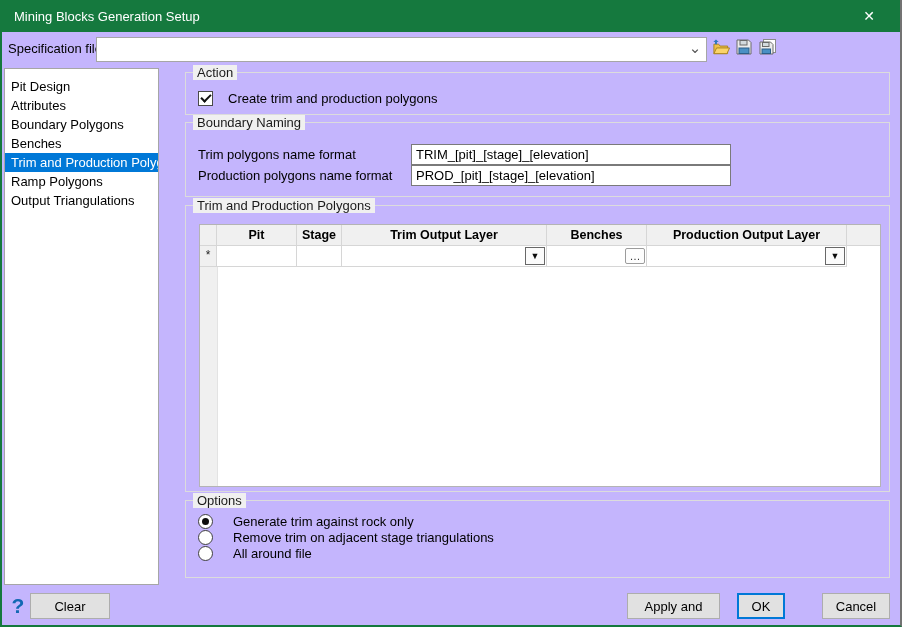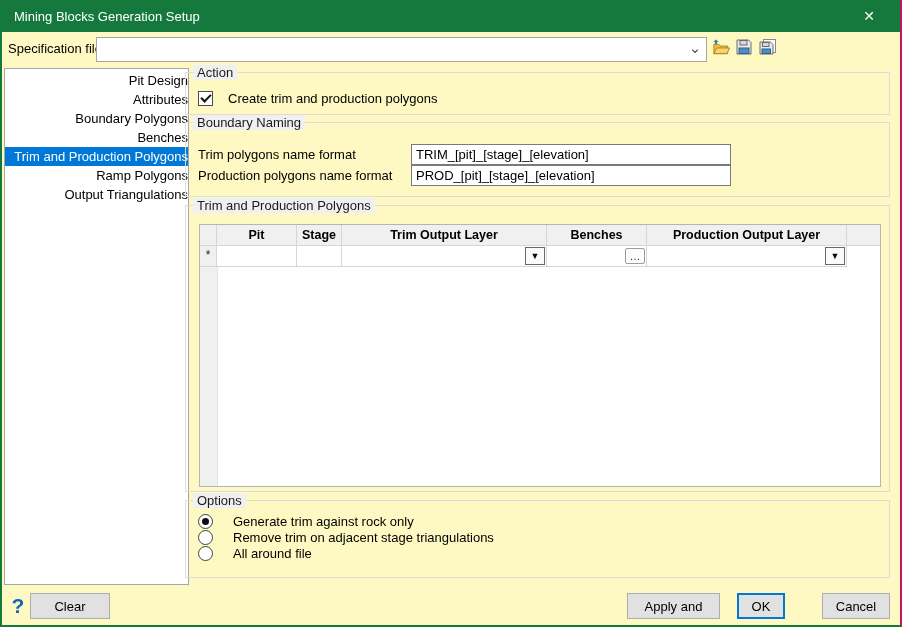--- a/index.html
+++ b/index.html
@@ -1,34 +1,34 @@
 <!DOCTYPE html>
 <html><head>
 <meta charset="utf-8">
 <style>
   html,body{margin:0;padding:0;background:#d8d8d8;font-family:"Liberation Sans",sans-serif;}
   #window{
     position:relative;width:902px;height:627px;box-sizing:border-box;
-    background:#fef9c3;border-left:2px solid #15793e;border-right:2px solid #be185d;
+    background:#c4b5fd;border-left:2px solid #15793e;border-right:2px solid #737373;
     border-bottom:2px solid #15793e;overflow:hidden;color:#000;font-size:13px;
   }
   
   .titlebar{position:absolute;left:0;top:0;right:0;height:32px;background:#15793e;display:flex;align-items:center;}
   .titlebar .title{color:#fff;margin-left:12px;font-size:13px;}
   .close-btn{position:absolute;right:16px;top:0;width:30px;height:32px;display:flex;align-items:center;justify-content:center;color:#fff;font-size:14px;cursor:default;}
   
   .specrow{position:absolute;left:0;top:32px;right:0;height:34px;}
   .specrow .lbl{position:absolute;left:6px;top:9px;}
   .combo{position:absolute;left:94px;top:5px;width:611px;height:25px;box-sizing:border-box;background:#fff;border:1px solid #a6a6a6;}
   .combo input{position:absolute;left:3px;top:1px;right:22px;bottom:1px;border:none;outline:none;font-family:"Liberation Sans",sans-serif;font-size:13px;background:transparent;width:calc(100% - 26px);}
   .combo .chev{position:absolute;right:3px;top:0px;width:16px;height:23px;color:#555;font-size:15px;line-height:19px;text-align:center;}
   .spec-icons{position:absolute;left:710px;top:6px;display:flex;gap:5px;align-items:center;}
   .icon-btn{width:18px;height:18px;display:flex;align-items:center;justify-content:center;}
   
-  .sidebar{position:absolute;left:2px;top:68px;width:185px;height:517px;box-sizing:border-box;background:#fff;border:1px solid #a6a6a6;padding-top:2px;overflow:hidden;text-align:right;}
+  .sidebar{position:absolute;left:2px;top:68px;width:155px;height:517px;box-sizing:border-box;background:#fff;border:1px solid #a6a6a6;padding-top:8px;overflow:hidden;}
   .nav-item{height:19px;line-height:19px;padding-left:6px;white-space:nowrap;cursor:default;}
   .nav-item.selected{background:#0078d7;color:#fff;}
   
   .group{position:absolute;left:183px;width:705px;box-sizing:border-box;border:1px solid #dcdcdc;}
   .group>.glabel{position:absolute;top:-8px;left:7px;background:#f0f0f0;padding:0 4px;color:#1a1a1a;}
   #grp-action{top:72px;height:43px;padding-left:12px;}
   #grp-naming{top:122px;height:75px;}
   #grp-grid{top:205px;height:287px;}
   #grp-options{top:500px;height:78px;}
   

